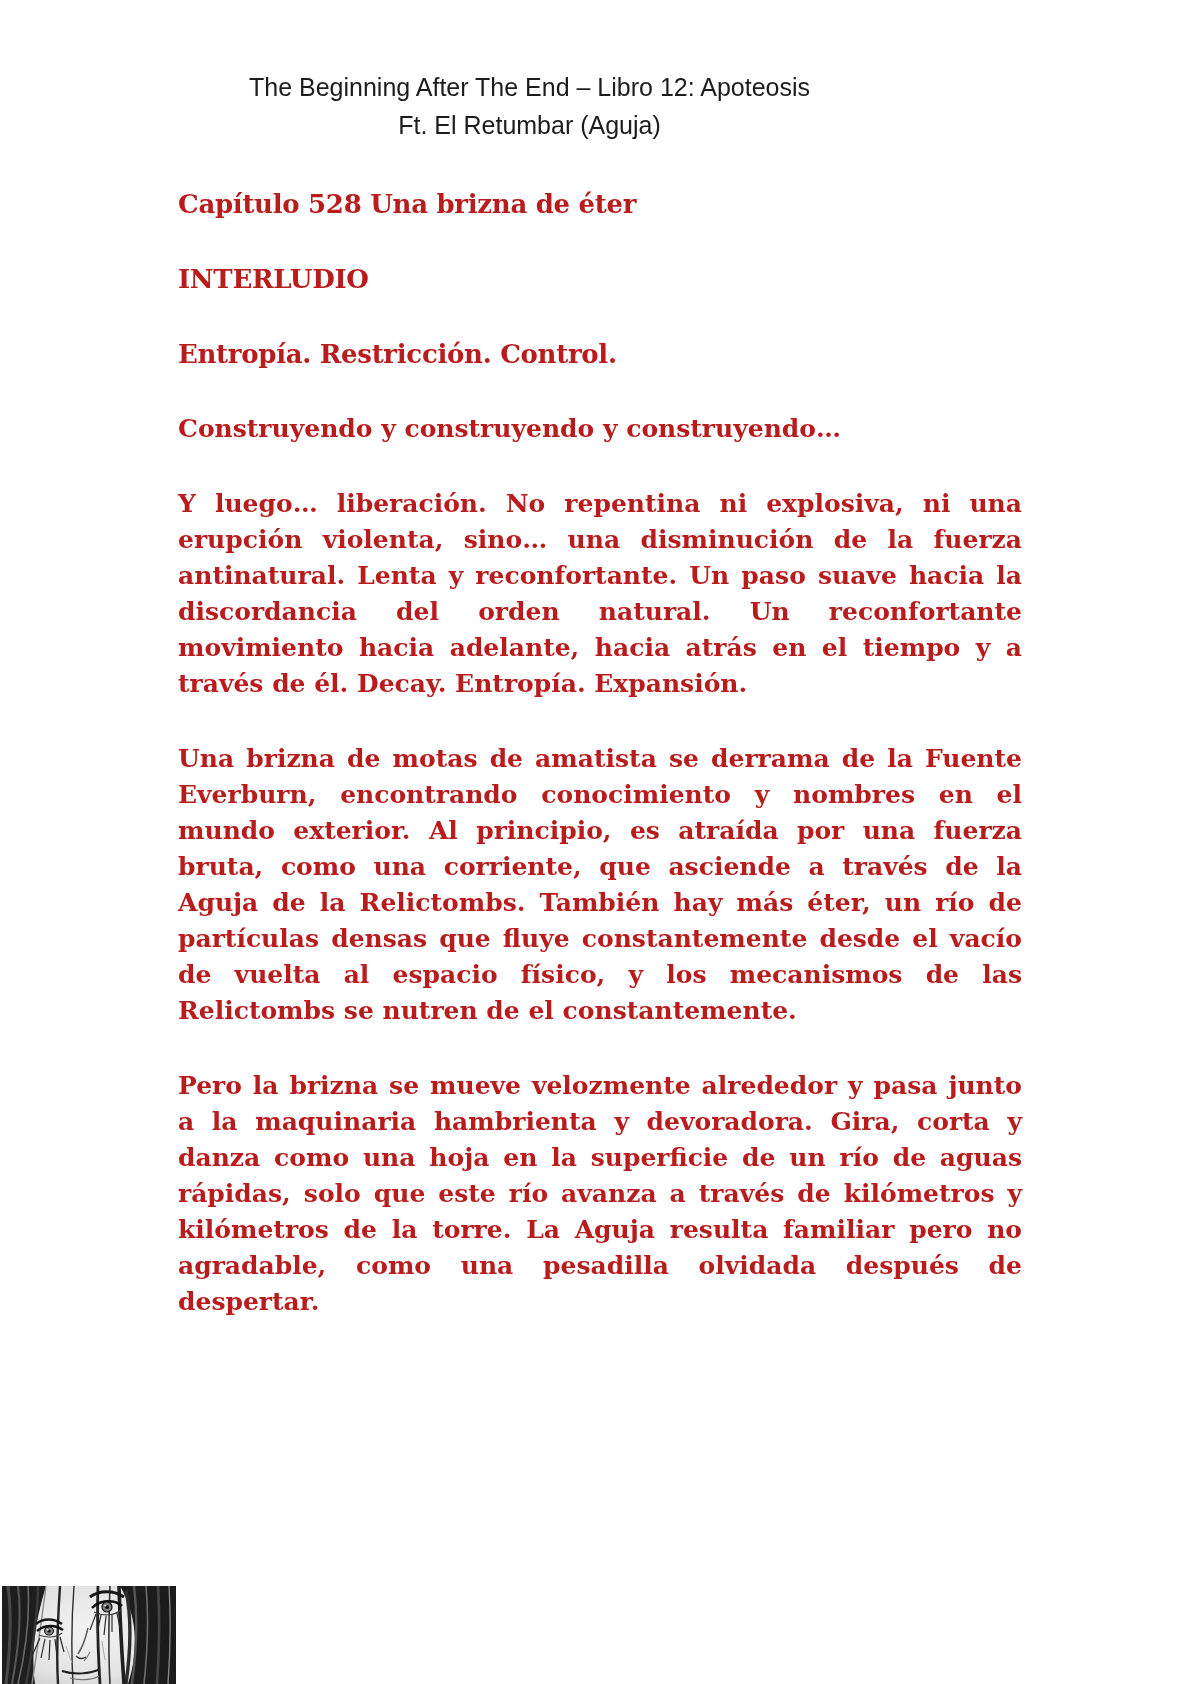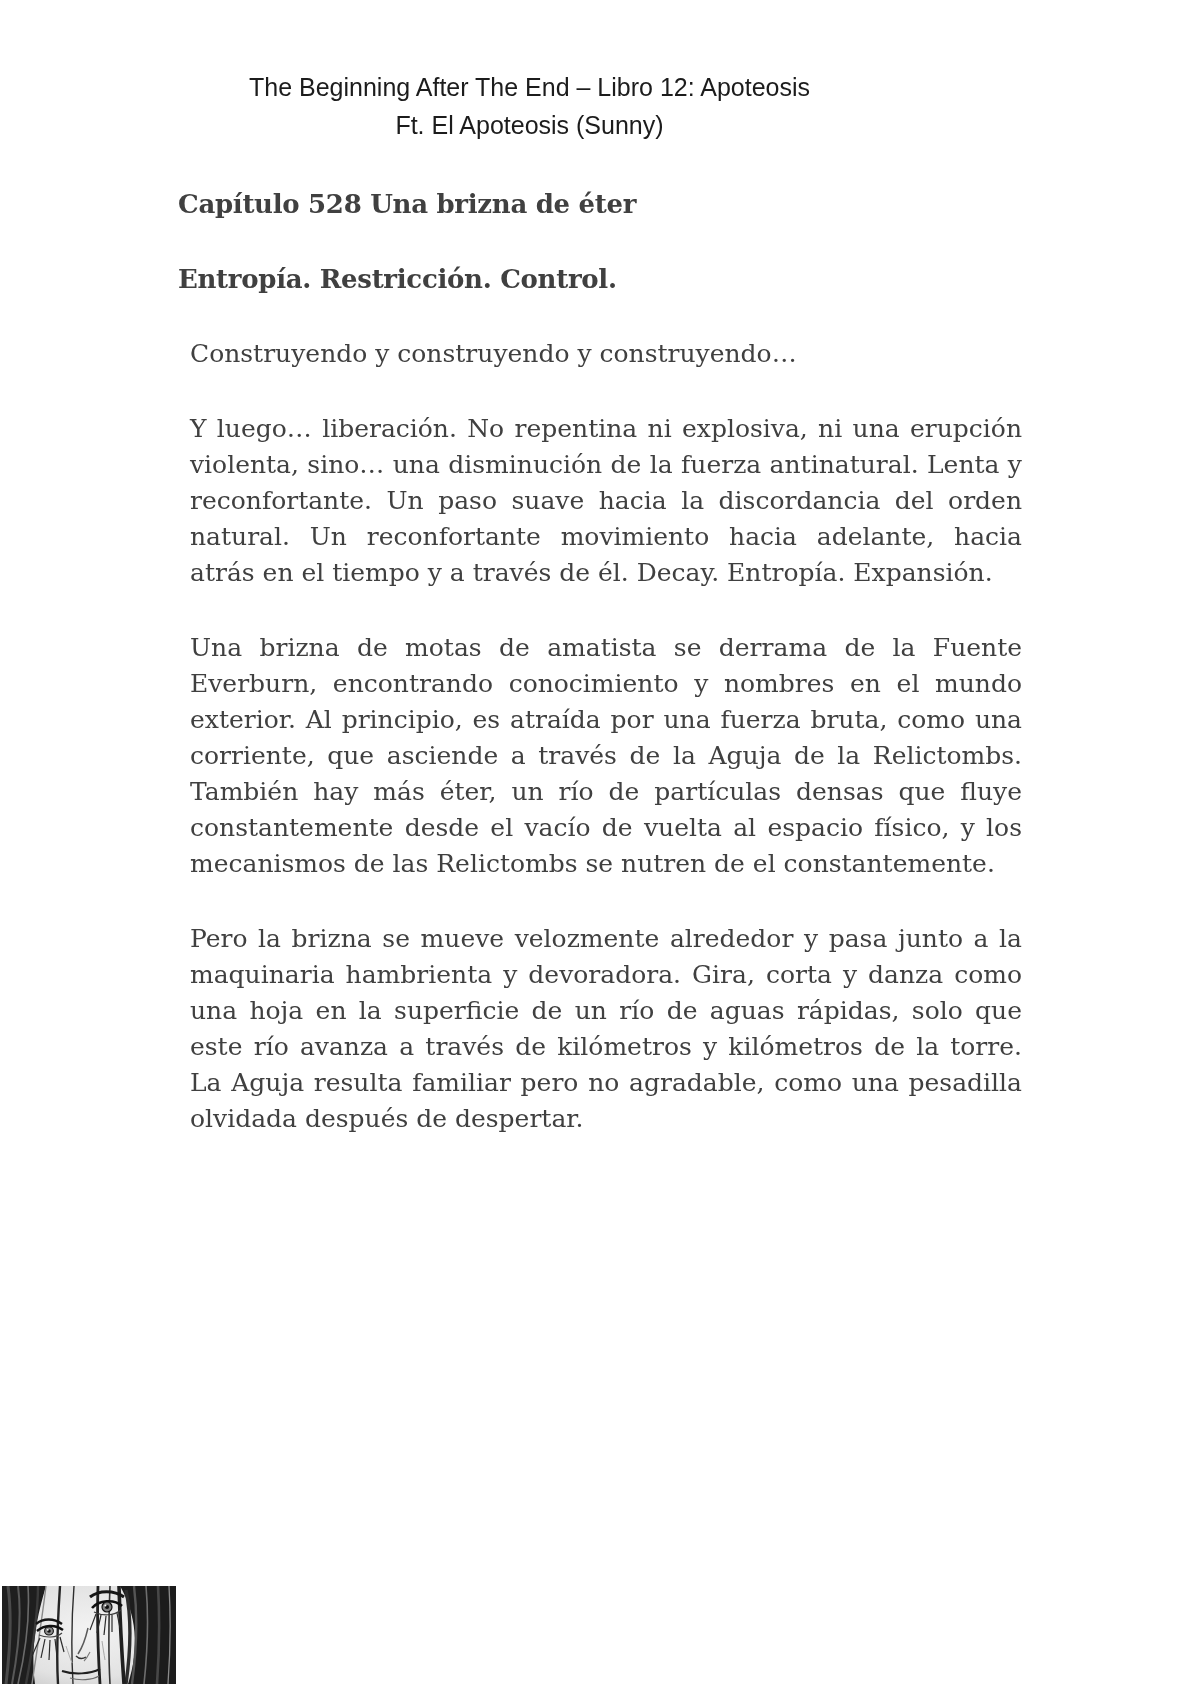--- a/index.html
+++ b/index.html
@@ -19,50 +19,52 @@
     line-height:38px;
     color:#1c1c1c;
   }
   .content {
     position:absolute;
     top:186px; left:178px;
     width:844px;
     font-family:"DejaVu Serif", serif;
     font-size:25px;
     line-height:36px;
-    color:#404040;
+    color:#b91c1c;
   }
   .content .doc-heading {
     font-size:26px;
     font-weight:bold;
     margin:0 0 39px 0;
     letter-spacing:-0.3px;
   }
   .content p {
-    margin:0 0 39px 12px;
+    margin:0 0 39px 0;
     text-align:justify;
+    font-weight:bold;
   }
   .corner-illustration {
     position:absolute;
     left:2px; top:1586px;
     width:174px; height:98px;
   }
 </style>
 </head>
 <body>
 
 <div class="page">
 
   <div class="running-header">
     <div>The Beginning After The End – Libro 12: Apoteosis</div>
-    <div>Ft. El Apoteosis (Sunny)</div>
+    <div>Ft. El Retumbar (Aguja)</div>
   </div>
 
   <div class="content">
     <div class="doc-heading">Capítulo 528 Una brizna de éter</div>
+    <div class="doc-heading">INTERLUDIO</div>
     <div class="doc-heading">Entropía. Restricción. Control.</div>
     <p>Construyendo y construyendo y construyendo…</p>
     <p>Y luego… liberación. No repentina ni explosiva, ni una erupción violenta, sino… una disminución de la fuerza antinatural. Lenta y reconfortante. Un paso suave hacia la discordancia del orden natural. Un reconfortante movimiento hacia adelante, hacia atrás en el tiempo y a través de él. Decay. Entropía. Expansión.</p>
     <p>Una brizna de motas de amatista se derrama de la Fuente Everburn, encontrando conocimiento y nombres en el mundo exterior. Al principio, es atraída por una fuerza bruta, como una corriente, que asciende a través de la Aguja de la Relictombs. También hay más éter, un río de partículas densas que fluye constantemente desde el vacío de vuelta al espacio físico, y los mecanismos de las Relictombs se nutren de el constantemente.</p>
     <p>Pero la brizna se mueve velozmente alrededor y pasa junto a la maquinaria hambrienta y devoradora. Gira, corta y danza como una hoja en la superficie de un río de aguas rápidas, solo que este río avanza a través de kilómetros y kilómetros de la torre. La Aguja resulta familiar pero no agradable, como una pesadilla olvidada después de despertar.</p>
   </div>
 
   <svg class="corner-illustration" viewBox="0 0 174 98" width="174" height="98" xmlns="http://www.w3.org/2000/svg" aria-hidden="true">
     <defs>
       <radialGradient id="faceGrad" cx="50%" cy="45%" r="70%">

